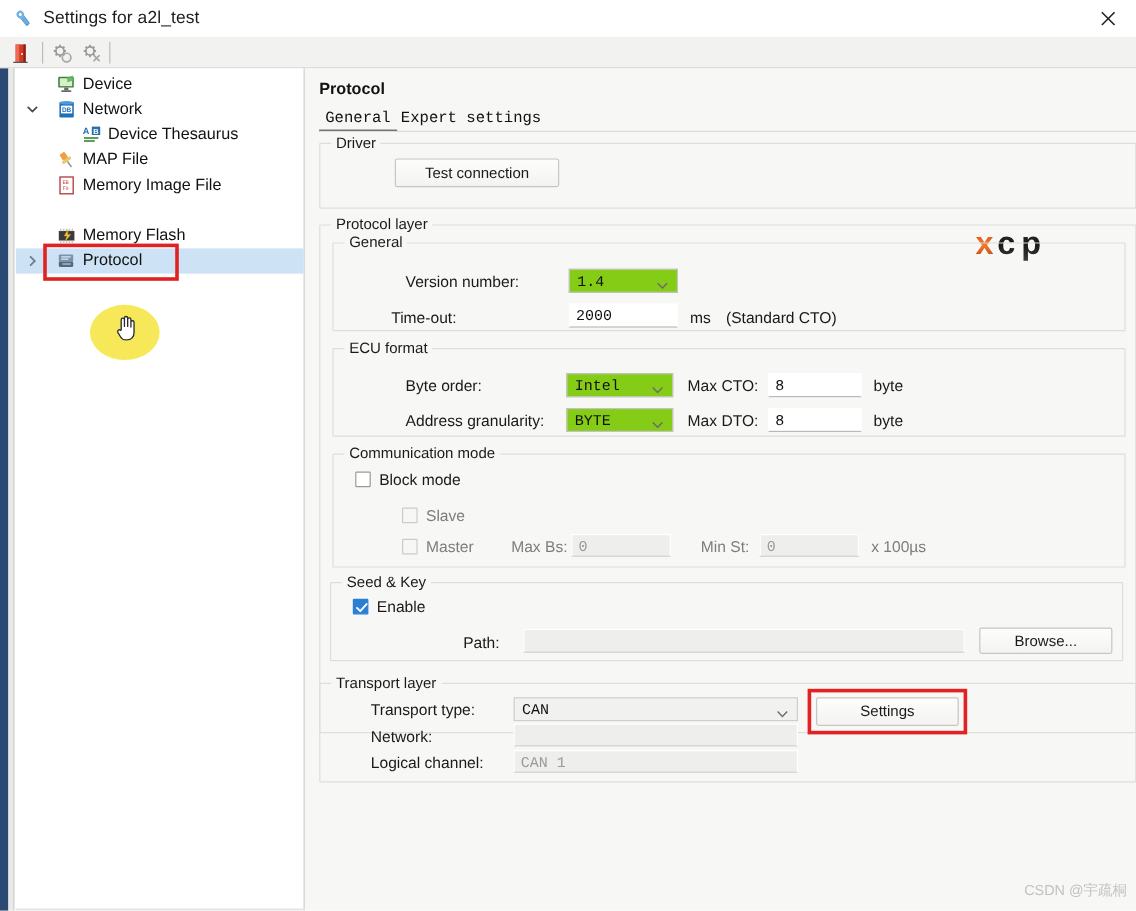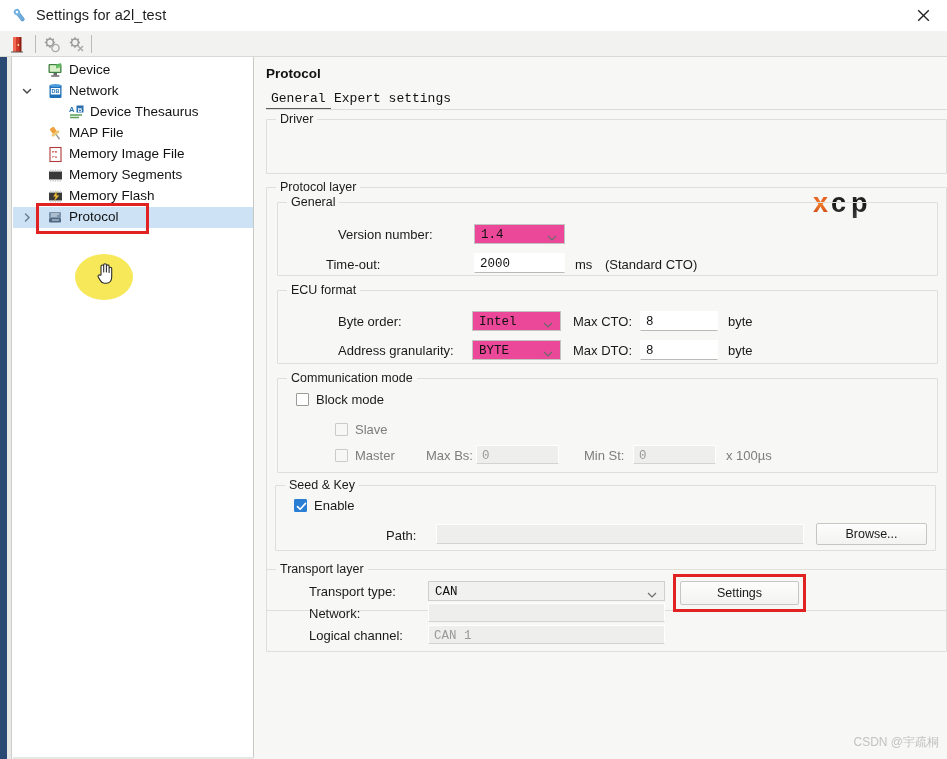--- a/index.html
+++ b/index.html
@@ -201,21 +201,21 @@
     font-family: "Liberation Sans", sans-serif;
     font-size: 12.5px;
     color: #1a1a1a;
     text-align: center;
     box-sizing: border-box;
     cursor: default;
     white-space: nowrap;
   }
   .combo {
     position: absolute;
-    background: #ec4899;
+    background: #84cc16;
     border: 1px solid #c3c3bf;
     box-sizing: border-box;
     font-family: "Liberation Mono", "DejaVu Sans Mono", monospace;
     font-size: 12.5px;
     color: #111;
     white-space: nowrap;
   }
   .combo .cval { position: absolute; left: 6px; top: 3px; }
   .combo .chev { position: absolute; right: 7px; top: 7px; }
 
@@ -424,40 +424,20 @@
       <span class="tw-icon" style="left:34px;">
         <svg width="17" height="17" viewBox="0 0 17 17">
           <rect x="3" y="1.5" width="11" height="14" fill="#ffffff" stroke="#b03a3a" stroke-width="1.1"></rect>
           <text x="5" y="7" font-family="Liberation Mono, monospace" font-size="4.4" fill="#d04040">EB</text>
           <text x="5" y="12" font-family="Liberation Mono, monospace" font-size="4.4" fill="#d04040">F9</text>
         </svg>
       </span>
       <span class="tw-label" style="left:56px;">Memory Image File</span>
     </div>
 
-    <div class="tree-row" style="top:108px;">
-      <span class="tw-icon" style="left:34px;">
-        <svg width="17" height="17" viewBox="0 0 17 17">
-          <rect x="2" y="4.5" width="13" height="8" fill="#3a3a3a"></rect>
-          <g fill="#c9c9c9">
-            <rect x="3" y="2.6" width="1.3" height="2"></rect>
-              <rect x="5.4" y="2.6" width="1.3" height="2"></rect>
-            <rect x="7.8" y="2.6" width="1.3" height="2"></rect>
-              <rect x="10.2" y="2.6" width="1.3" height="2"></rect>
-            <rect x="12.6" y="2.6" width="1.3" height="2"></rect>
-            <rect x="3" y="12.5" width="1.3" height="2"></rect>
-              <rect x="5.4" y="12.5" width="1.3" height="2"></rect>
-            <rect x="7.8" y="12.5" width="1.3" height="2"></rect>
-              <rect x="10.2" y="12.5" width="1.3" height="2"></rect>
-            <rect x="12.6" y="12.5" width="1.3" height="2"></rect>
-          </g>
-        </svg>
-      </span>
-      <span class="tw-label" style="left:56px;">Memory Segments</span>
-    </div>
 
     <div class="tree-row" style="top:129px;">
       <span class="tw-icon" style="left:34px;">
         <svg width="17" height="17" viewBox="0 0 17 17">
           <rect x="2" y="4.5" width="13" height="8" fill="#3a3a3a"></rect>
           <g fill="#c9c9c9">
             <rect x="3" y="2.6" width="1.3" height="2"></rect>
               <rect x="5.4" y="2.6" width="1.3" height="2"></rect>
             <rect x="7.8" y="2.6" width="1.3" height="2"></rect>
               <rect x="10.2" y="2.6" width="1.3" height="2"></rect>
@@ -507,20 +487,21 @@
     <div id="panel-title">Protocol</div>
 
     <div id="tabstrip">
       <div class="tab active" style="left:0;">General</div>
       <div class="tab" style="left:63px;">Expert settings</div>
     </div>
     <div id="tabline"></div>
 
     <div class="group" style="left:12px; top:62px; width:681px; height:55px;">
       <span class="group-title">Driver</span>
+      <div class="btn" style="left:62px; top:12px; width:137px; height:24px; line-height:22px;">Test connection</div>
       <span id="xcp-logo">
         <svg width="86" height="31" viewBox="0 0 86 31">
           <defs>
             <linearGradient id="gx" x1="0" y1="0" x2="0" y2="1">
               <stop offset="0%" stop-color="#d83b14"></stop>
               <stop offset="55%" stop-color="#f07a2a"></stop>
               <stop offset="100%" stop-color="#b8300f"></stop>
             </linearGradient>
             <linearGradient id="gd" x1="0" y1="0" x2="0" y2="1">
               <stop offset="0%" stop-color="#4a4a4a"></stop>

